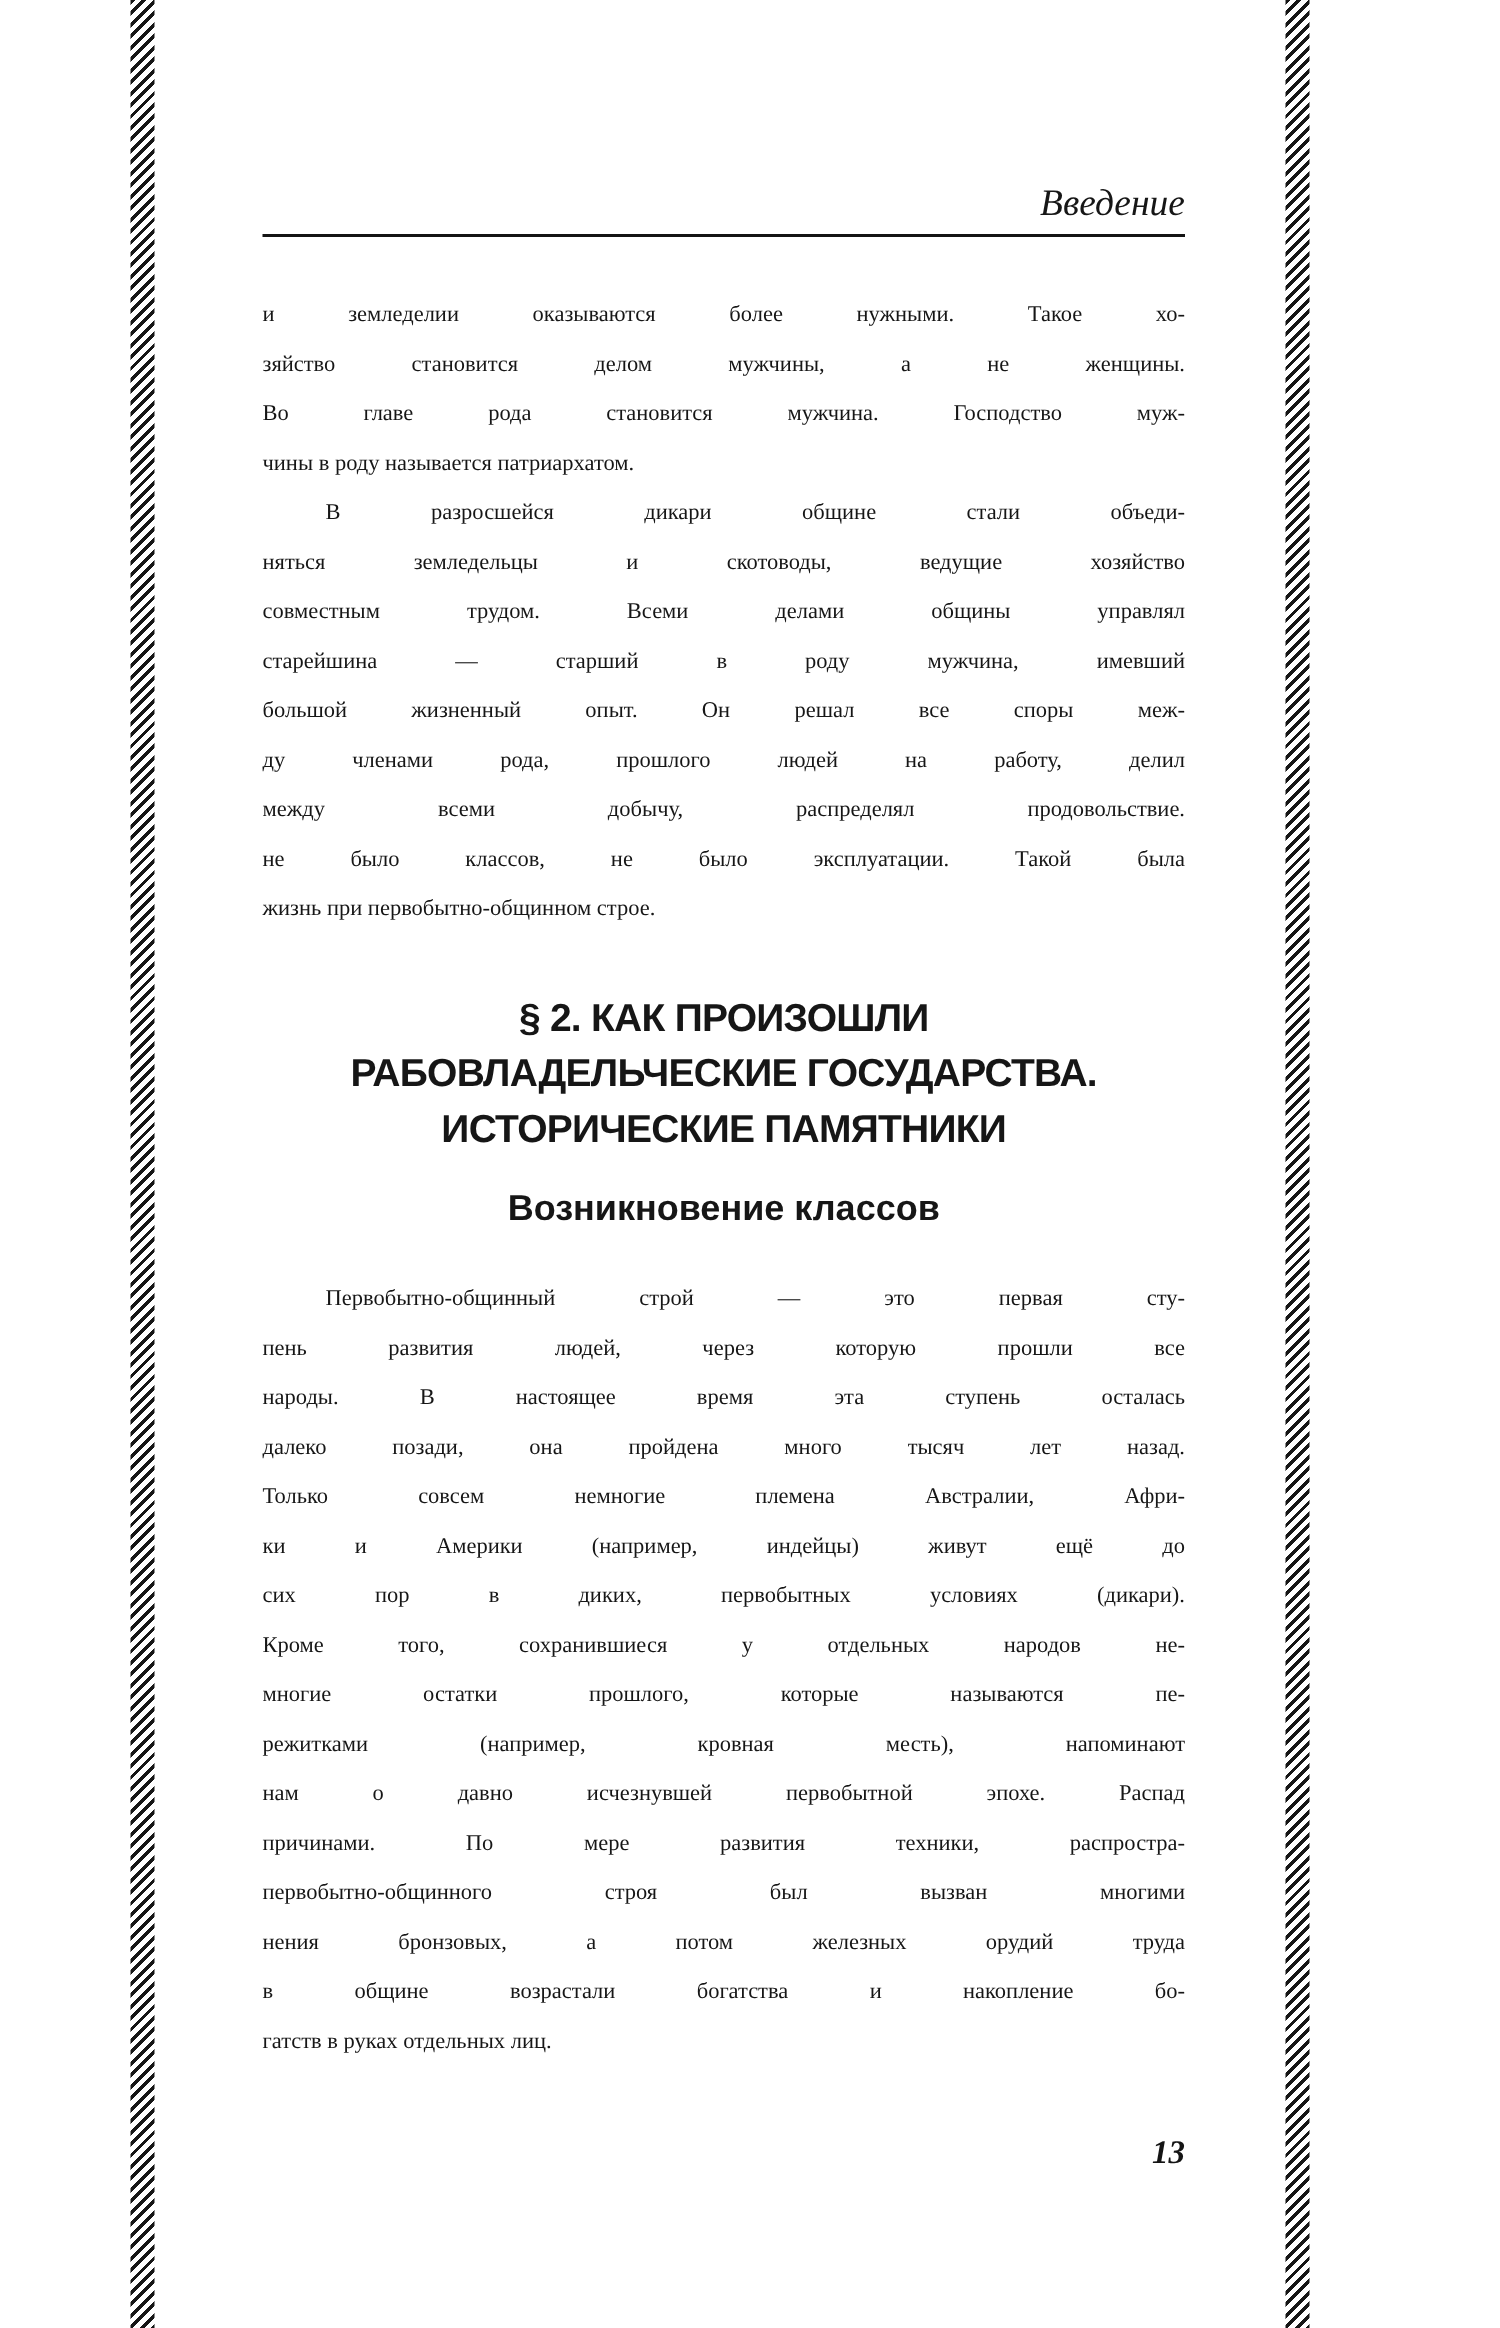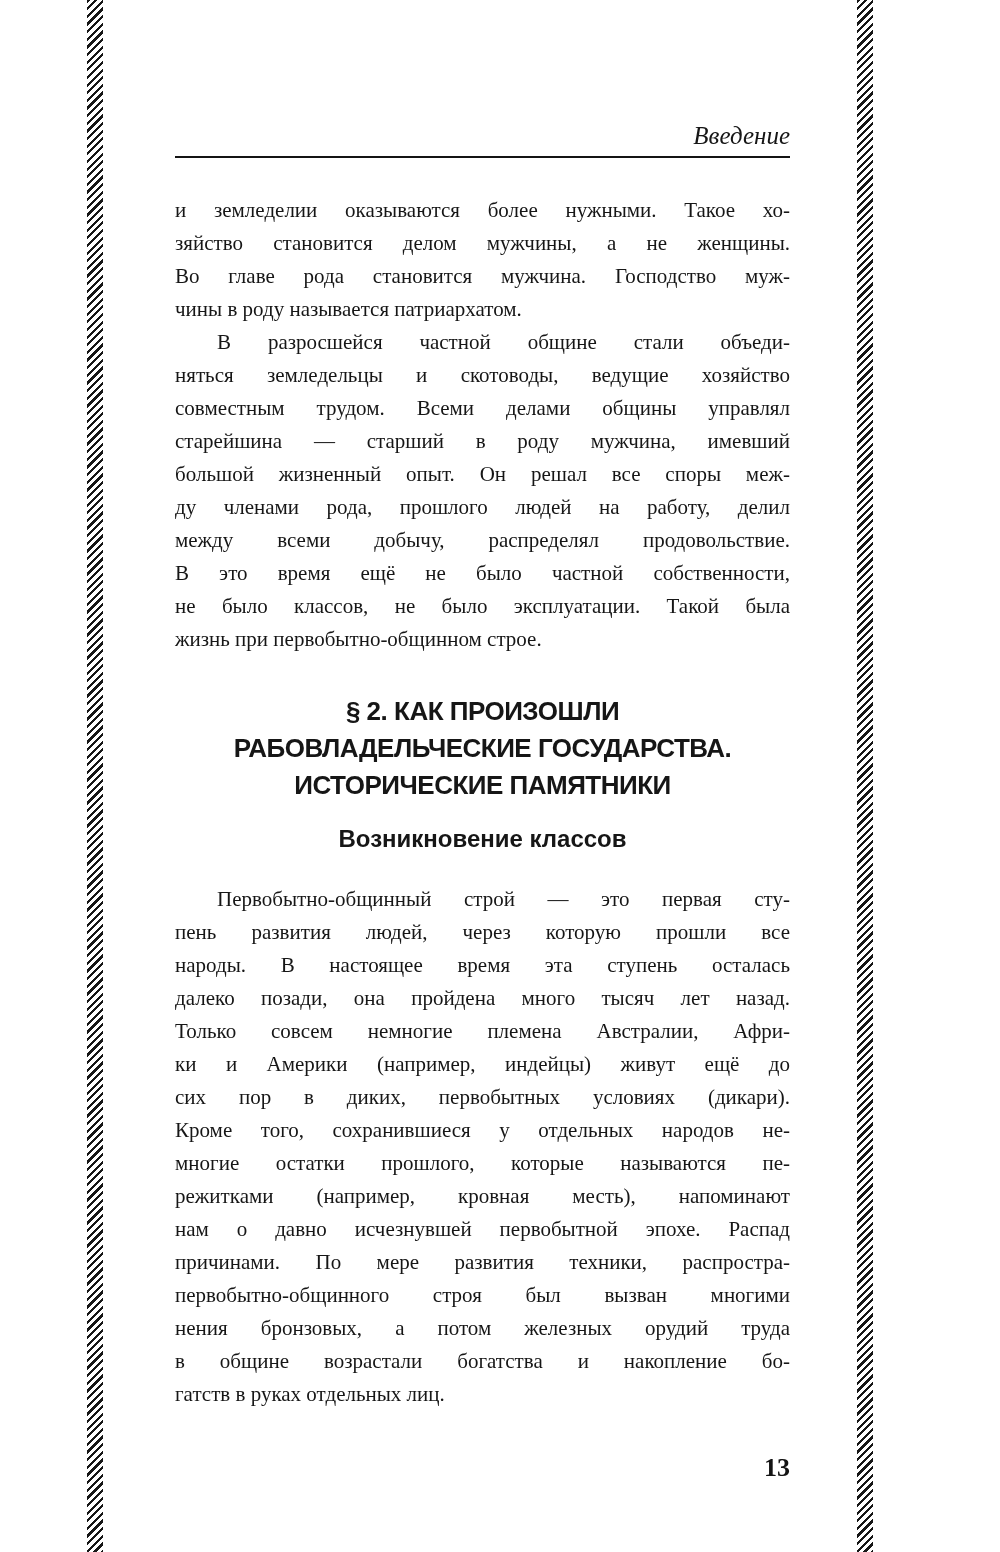--- a/index.html
+++ b/index.html
@@ -43,21 +43,21 @@
     color: #161616;
   }
   .header-rule {
     height: 0;
     border: none;
     border-top: 2px solid #141414;
     margin: 5px 0 0 0;
   }
 
   .para {
-    font-size: 21px;
+    font-size: 15px;
     line-height: 33px;
     color: #161616;
   }
   .para .line {
     text-align: justify;
     text-align-last: justify;
   }
   .para .line.last { text-align-last: left; }
   .para.indent .line:first-child { text-indent: 42px; }
 
@@ -83,23 +83,24 @@
     font-size: 24px;
     line-height: 32px;
     text-align: center;
     color: #161616;
   }
 
   .page-number {
     margin-top: 42px;
     text-align: right;
     font-weight: 700;
-    font-size: 26px;
+    font-size: 22px;
     line-height: 30px;
     color: #141414;
+    font-style: italic;
   }
 </style>
 </head>
 <body>
 
 <div class="page">
 
   <div class="hatch-border left"></div>
   <div class="hatch-border right"></div>
 
@@ -110,28 +111,27 @@
     <div class="header-rule"></div>
 
     <div class="para p1">
         <div class="line">и земледелии оказываются более нужными. Такое хо-</div>
         <div class="line">зяйство становится делом мужчины, а не женщины.</div>
         <div class="line">Во главе рода становится мужчина. Господство муж-</div>
         <div class="line last">чины в роду называется патриархатом.</div>
       </div>
 
     <div class="para p2 indent">
-        <div class="line">В разросшейся частной общине стали объеди-</div>
+        <div class="line">В разросшейся дикари общине стали объеди-</div>
         <div class="line">няться земледельцы и скотоводы, ведущие хозяйство</div>
         <div class="line">совместным трудом. Всеми делами общины управлял</div>
         <div class="line">старейшина — старший в роду мужчина, имевший</div>
         <div class="line">большой жизненный опыт. Он решал все споры меж-</div>
         <div class="line">ду членами рода, прошлого людей на работу, делил</div>
         <div class="line">между всеми добычу, распределял продовольствие.</div>
-        <div class="line">В это время ещё не было частной собственности,</div>
         <div class="line">не было классов, не было эксплуатации. Такой была</div>
         <div class="line last">жизнь при первобытно-общинном строе.</div>
       </div>
 
     <h2 class="section-heading">
         <div class="hline">§ 2. КАК ПРОИЗОШЛИ</div>
         <div class="hline">РАБОВЛАДЕЛЬЧЕСКИЕ ГОСУДАРСТВА.</div>
         <div class="hline last">ИСТОРИЧЕСКИЕ ПАМЯТНИКИ</div>
       </h2>
 

